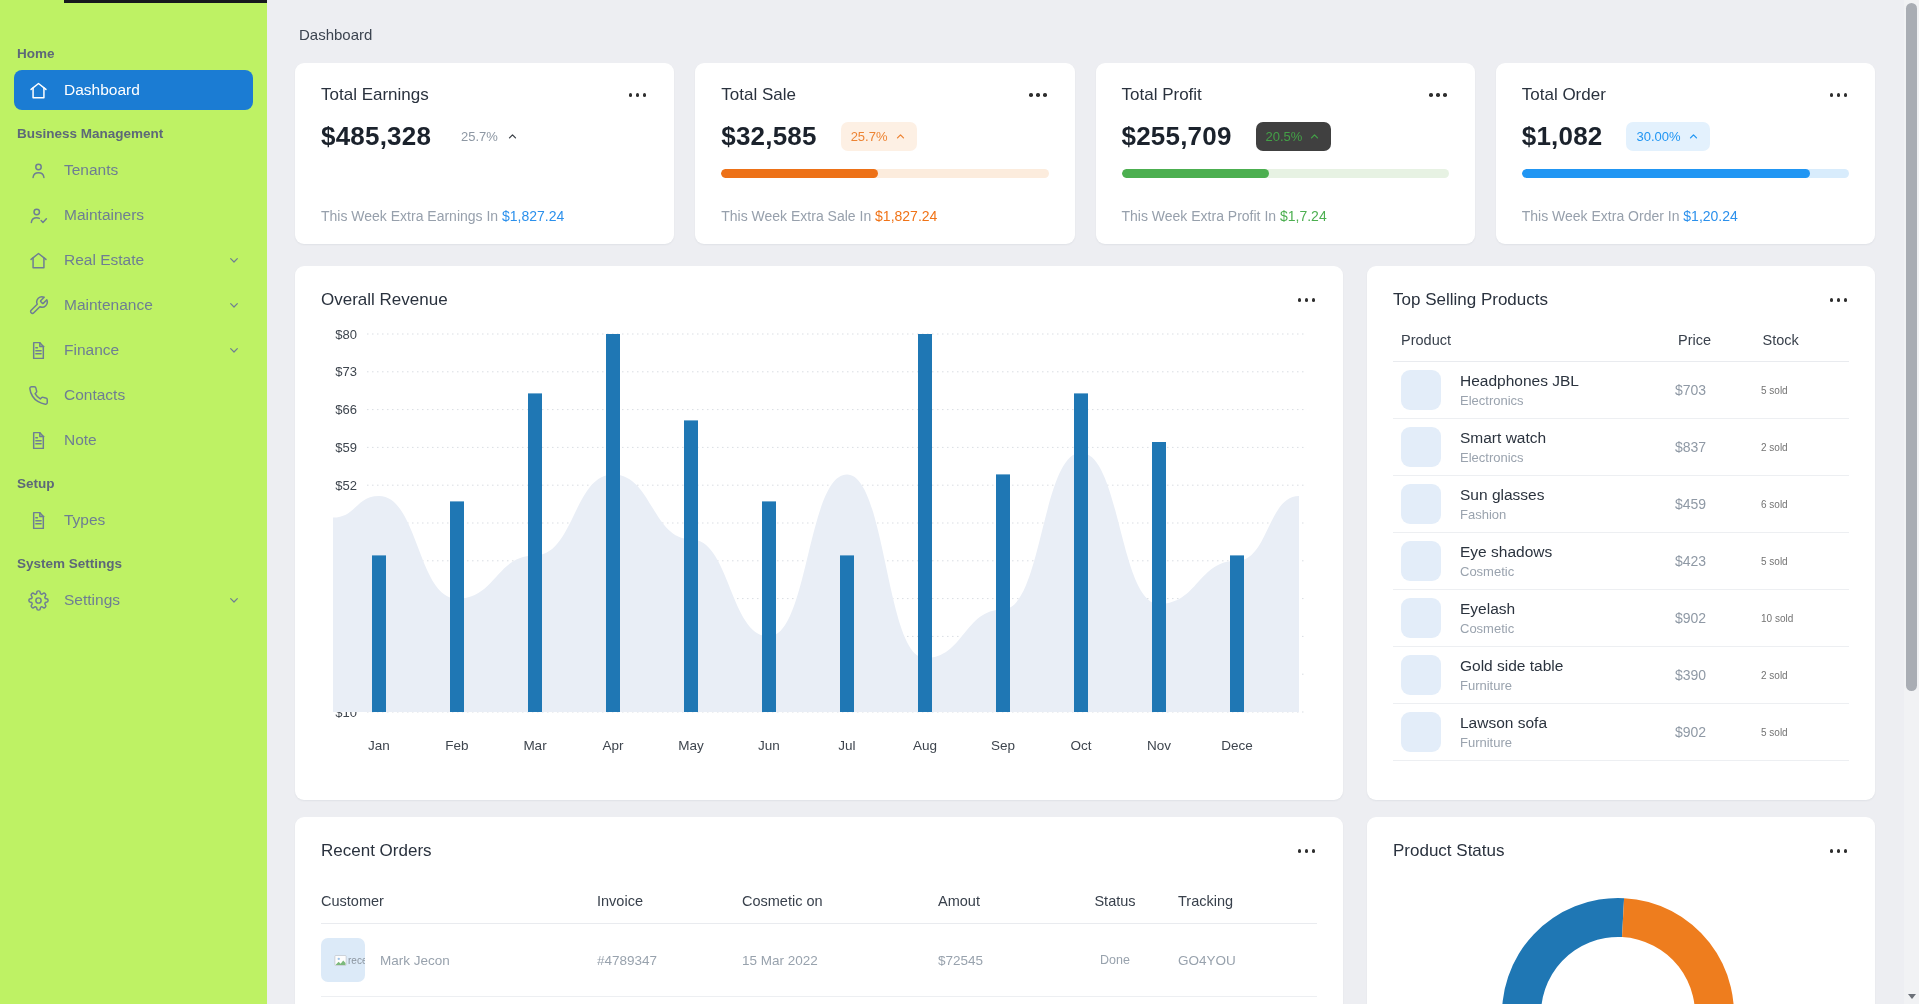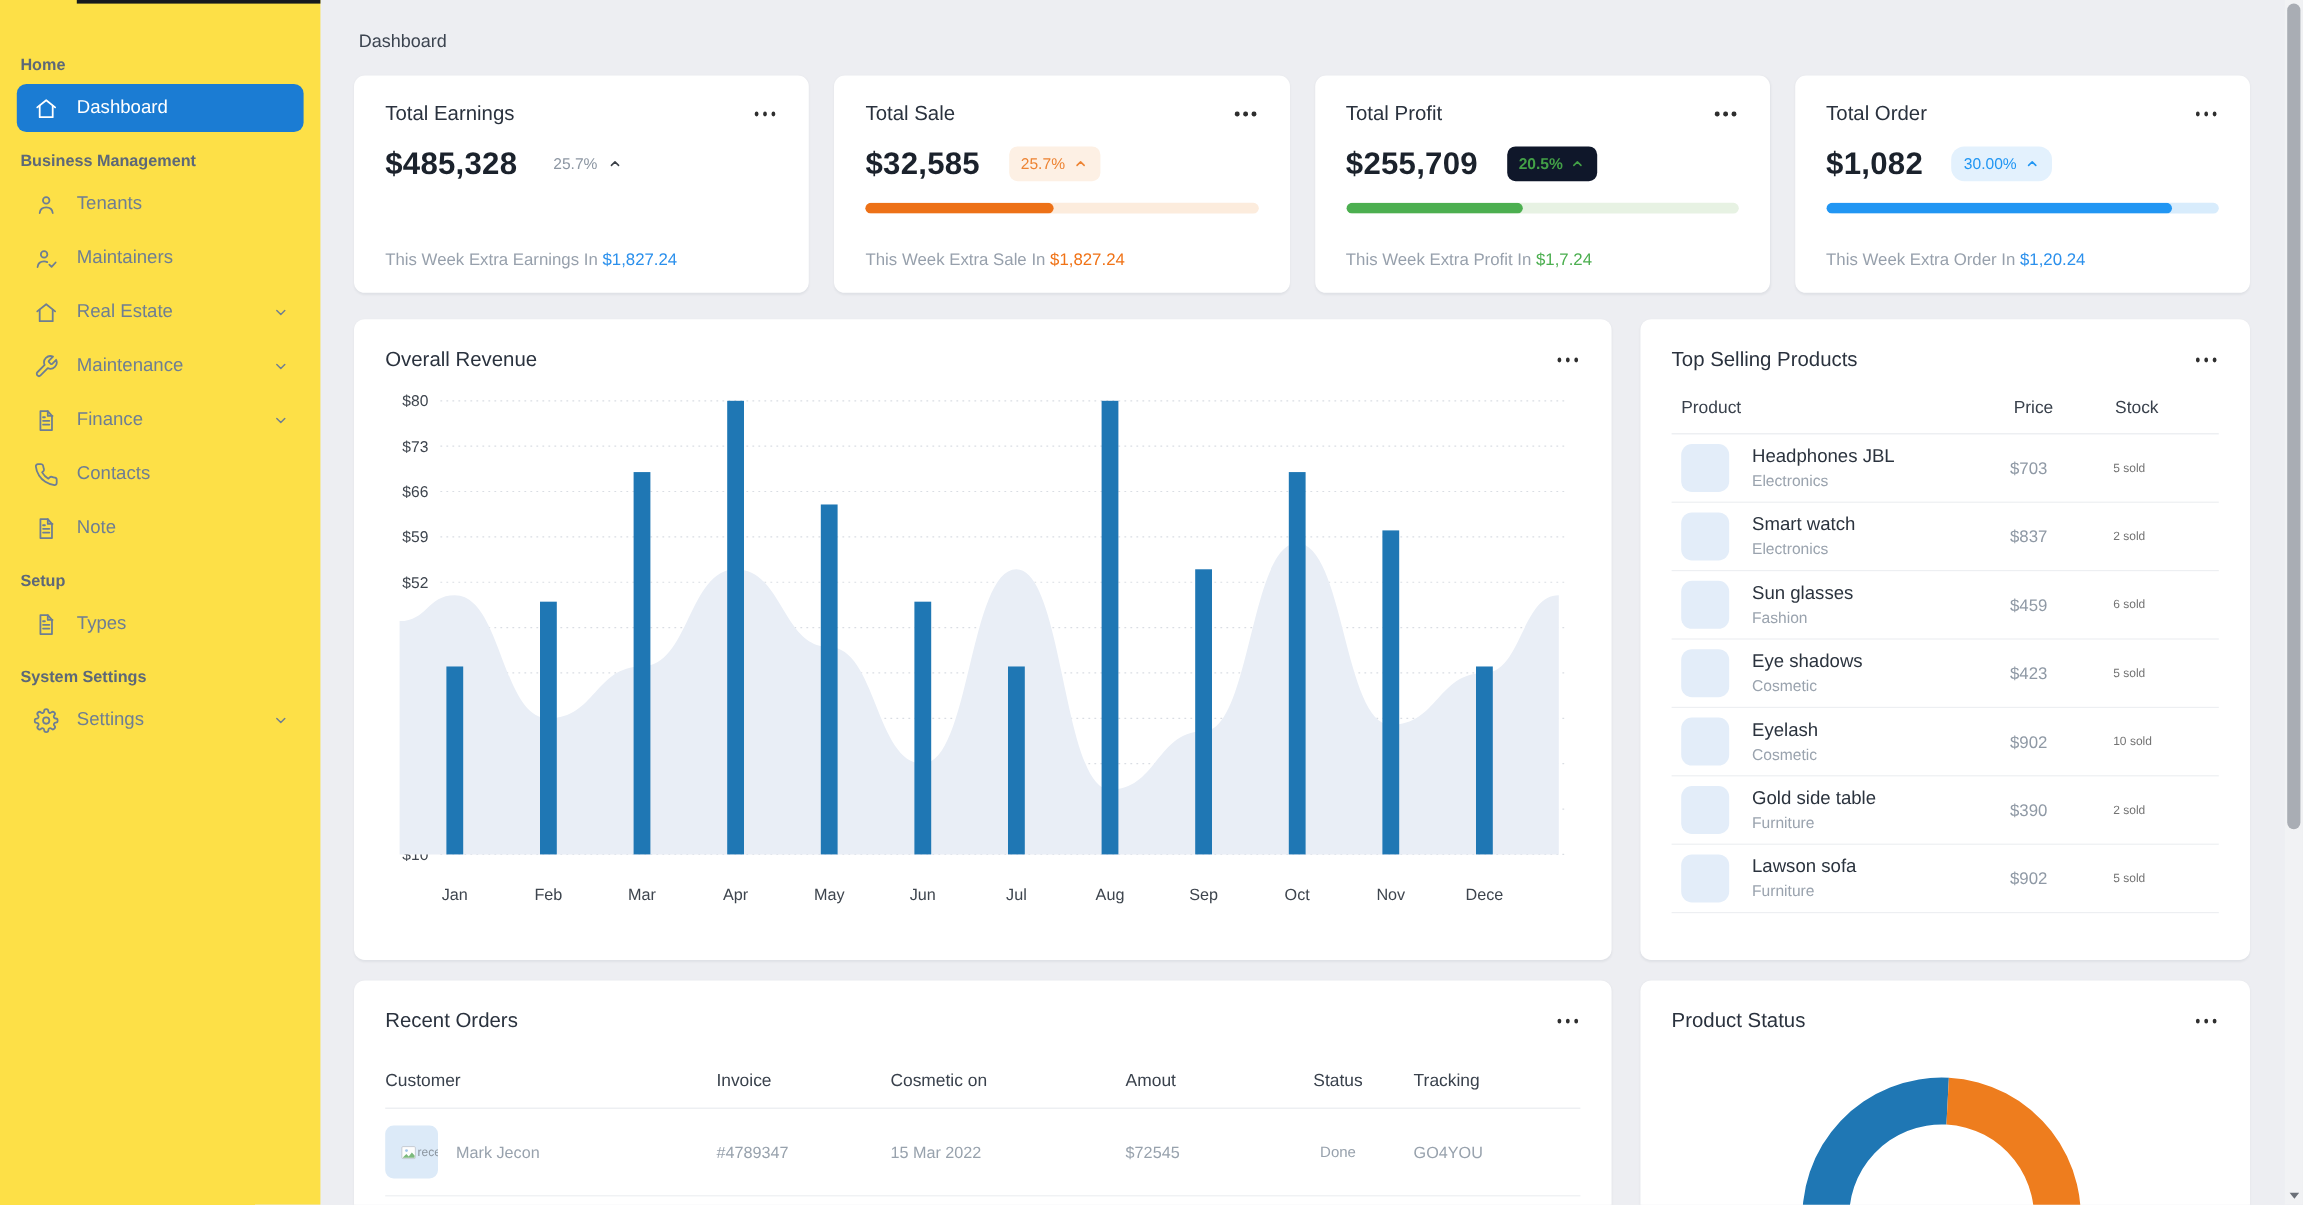--- a/index.html
+++ b/index.html
@@ -1,19 +1,19 @@
 <!DOCTYPE html>
 <html><head>
 <meta charset="utf-8">
 <style>
   html,body{margin:0;padding:0}
   body{width:1919px;height:1004px;overflow:hidden;background:#edeef2;
        font-family:"Liberation Sans",sans-serif;color:#2a323e;position:relative}
   
-  .sidebar{position:absolute;left:0;top:0;width:267px;height:1004px;background:#fde047;
+  .sidebar{position:absolute;left:0;top:0;width:267px;height:1004px;background:#bef264;
            box-sizing:border-box;padding-top:30px;z-index:3}
   .top-strip{position:absolute;left:64px;top:0;width:203px;height:3px;background:#16191d}
   .section-label{margin:16px 0 9px 17px;font-size:13.5px;font-weight:bold;color:#5d6878}
   .nav-item{display:flex;align-items:center;gap:15px;height:40px;margin:1px 14px 5px;
             padding-left:14px;border-radius:8px;color:#6e7e93;font-size:15.5px;
             cursor:pointer;position:relative}
   .nav-item.active{background:#1b7cd3;color:#fff}
   .nav-item .ic{display:flex;width:21px;height:21px;flex:none}
   .nav-item .ic svg{width:21px;height:21px}
   .nav-item .chev{position:absolute;right:11px;display:flex}
@@ -254,21 +254,21 @@
         <div class="card-head">
           <div class="card-title">Total Profit</div>
           <div class="dots">
             <i></i>
             <i></i>
             <i></i>
           </div>
         </div>
         <div class="value-row">
           <div class="card-value">$255,709</div>
-          <div class="badge" style="background: #0f172a; color: rgb(67, 160, 71); font-weight: bold;">
+          <div class="badge" style="background: #404040; color: rgb(67, 160, 71);">
             <span>20.5%</span>
             <span class="chev-up" style="color: rgb(67, 160, 71);">
               <svg viewBox="0 0 24 24">
                 <path d="m6.5 14.5 5.5-5.5 5.5 5.5" fill="none" stroke="currentColor" stroke-width="2.4" stroke-linecap="round" stroke-linejoin="round"></path>
               </svg>
             </span>
           </div>
         </div>
         <div class="progress" style="background: rgb(231, 242, 227);">
           <i style="width: 45%; background: rgb(76, 175, 80);"></i>
@@ -279,21 +279,21 @@
         <div class="card-head">
           <div class="card-title">Total Order</div>
           <div class="dots">
             <i></i>
             <i></i>
             <i></i>
           </div>
         </div>
         <div class="value-row">
           <div class="card-value">$1,082</div>
-          <div class="badge" style="background: rgb(227, 241, 253); color: rgb(33, 150, 243); border-radius: 11px;">
+          <div class="badge" style="background: rgb(227, 241, 253); color: rgb(33, 150, 243);">
             <span>30.00%</span>
             <span class="chev-up" style="color: rgb(33, 150, 243);">
               <svg viewBox="0 0 24 24">
                 <path d="m6.5 14.5 5.5-5.5 5.5 5.5" fill="none" stroke="currentColor" stroke-width="2.4" stroke-linecap="round" stroke-linejoin="round"></path>
               </svg>
             </span>
           </div>
         </div>
         <div class="progress" style="background: rgb(216, 236, 252);">
           <i style="width: 88%; background: rgb(33, 150, 243);"></i>

